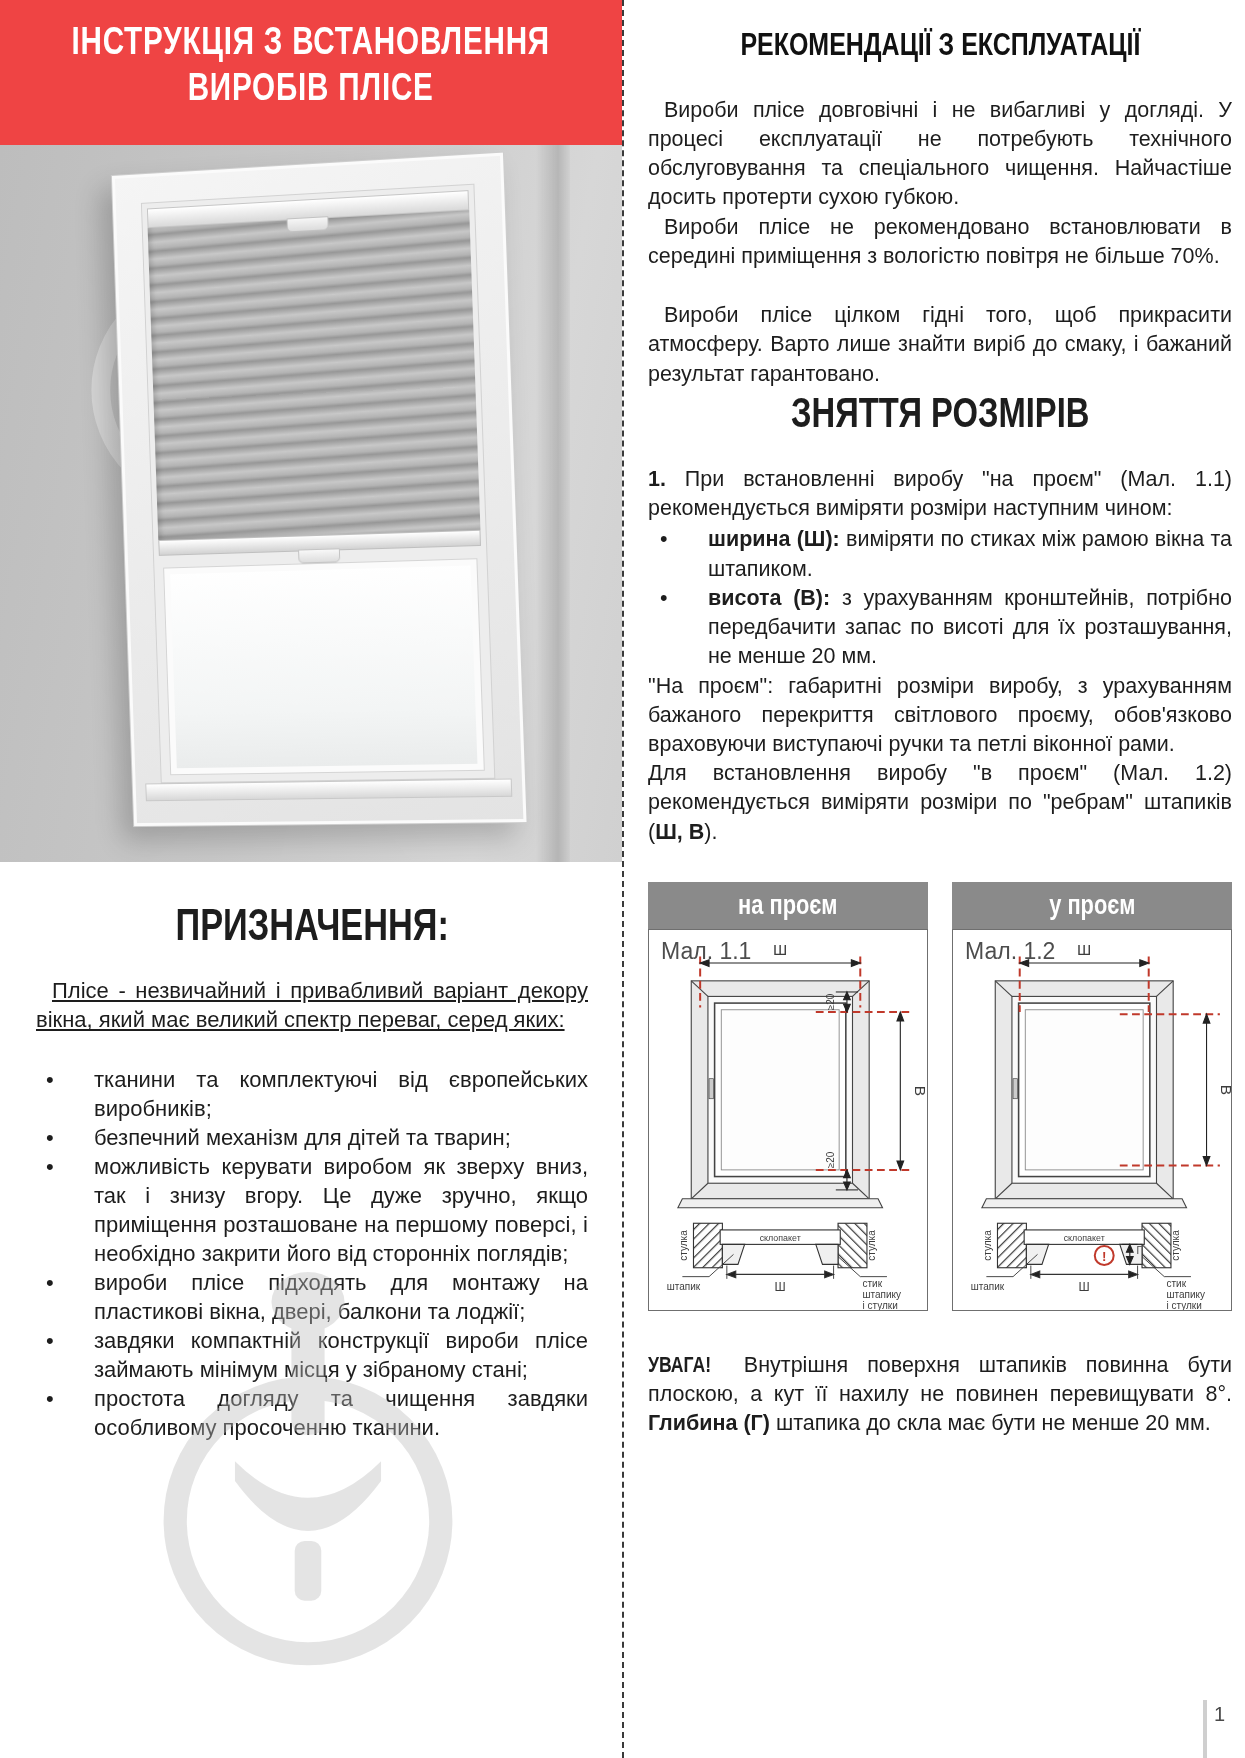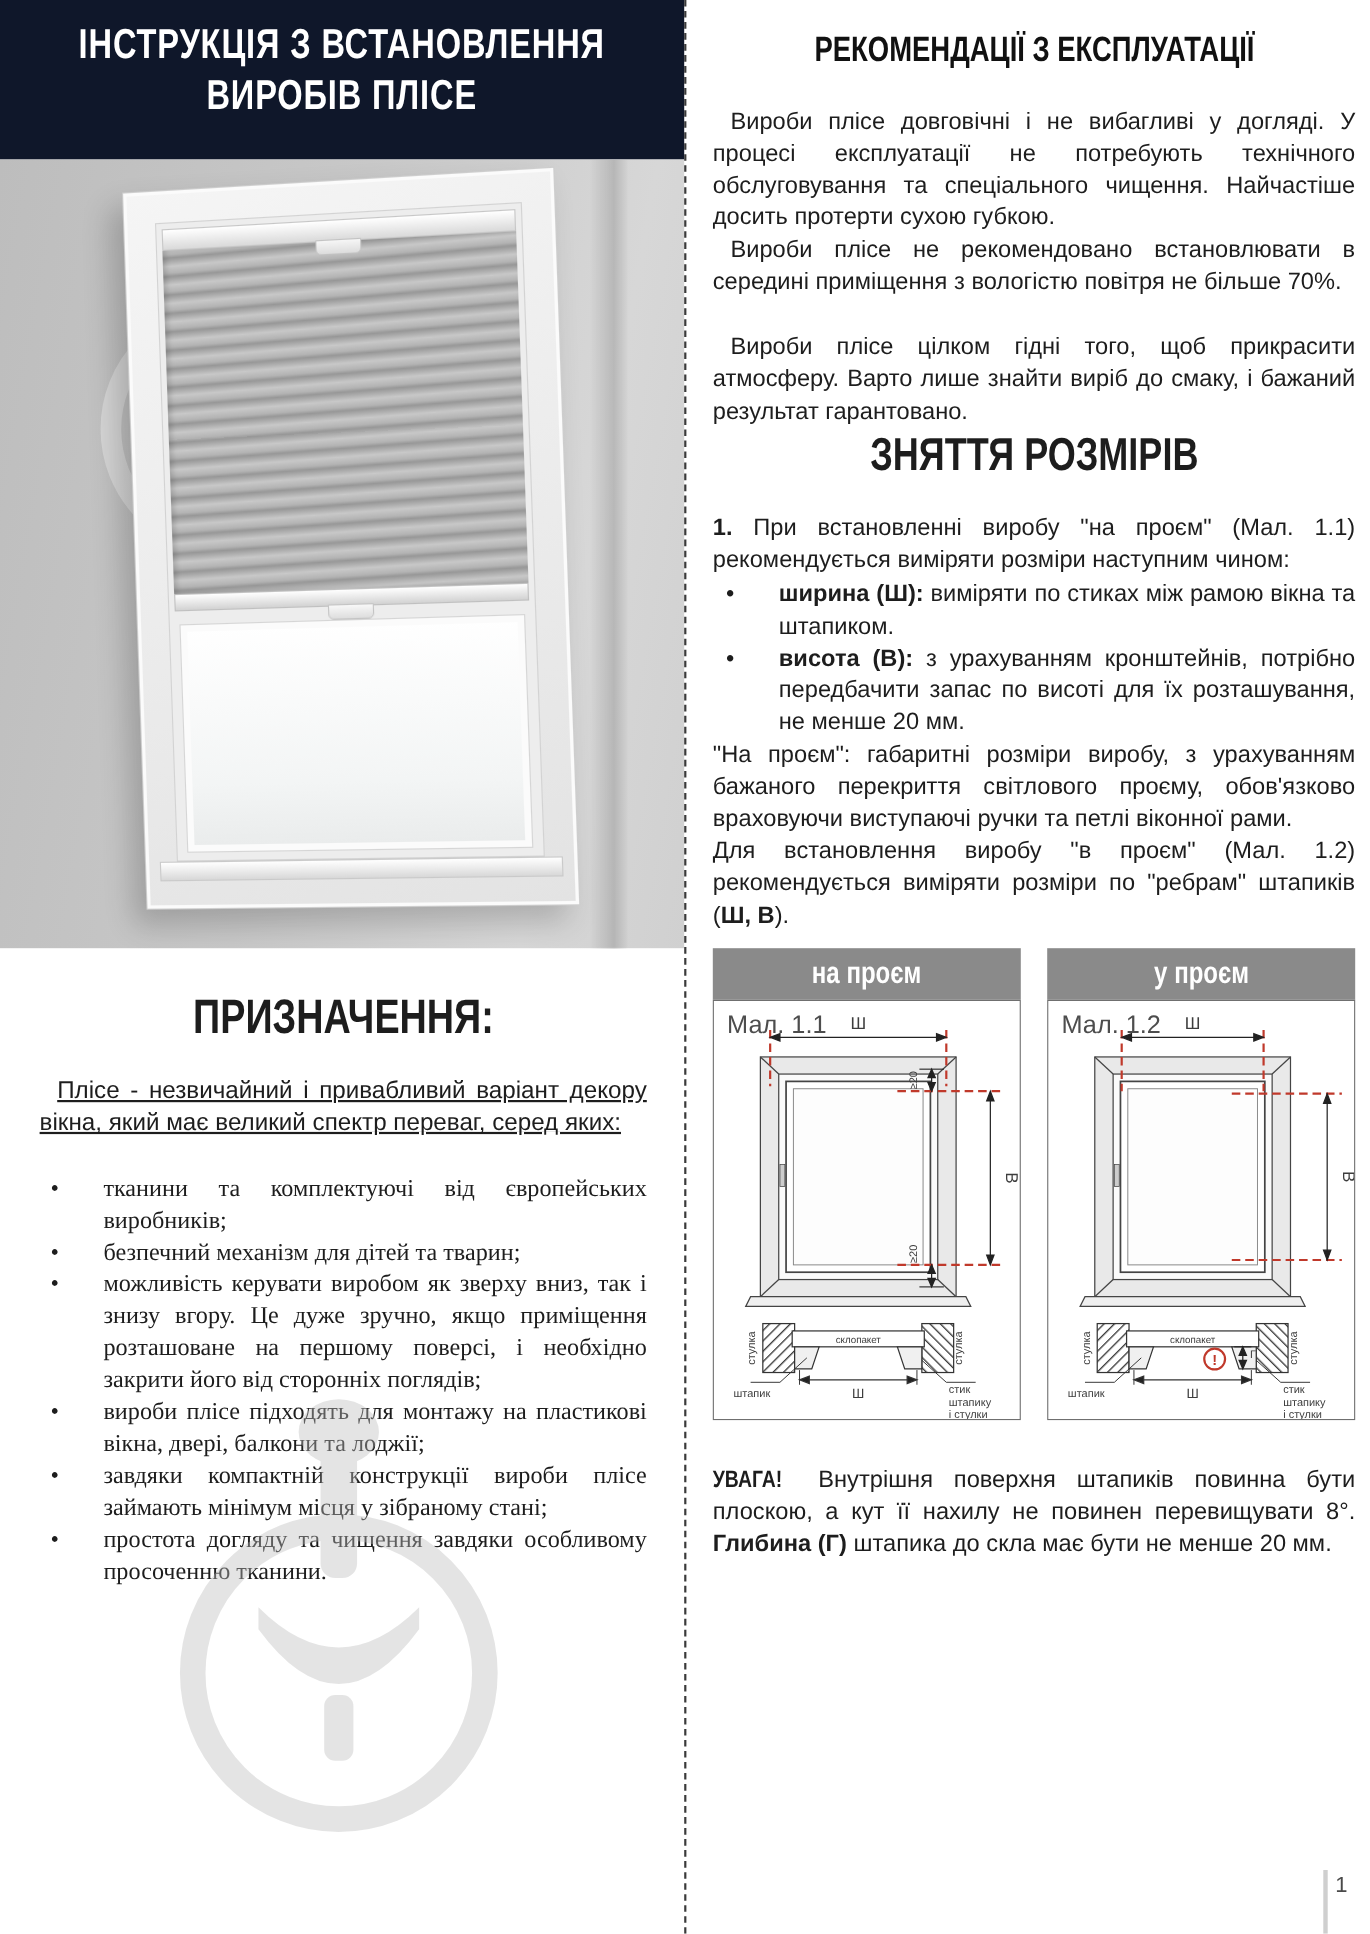--- a/index.html
+++ b/index.html
@@ -5,21 +5,21 @@
   html,body{margin:0;padding:0;}
   body{
     width:1245px;height:1758px;position:relative;background:#ffffff;
     font-family:"Liberation Sans", sans-serif;color:#1d1d1d;overflow:hidden;
   }
   .cond{display:inline-block;transform:scaleX(0.78);transform-origin:center;white-space:nowrap;}
   .condl{display:inline-block;transform:scaleX(0.82);transform-origin:left center;font-weight:700;}
 
   
   .left-col{position:absolute;left:0;top:0;width:622px;height:1758px;}
-  .left-header{position:absolute;left:0;top:0;width:622px;height:145px;background:#0f172a;
+  .left-header{position:absolute;left:0;top:0;width:622px;height:145px;background:#ef4444;
     color:#ffffff;text-align:center;padding-top:18px;box-sizing:border-box;}
   .left-header .ln{display:block;font-size:38px;font-weight:700;line-height:1.22;letter-spacing:1px;}
 
   .photo{position:absolute;top:145px;left:0;width:622px;height:717px;overflow:hidden;
     background:linear-gradient(100deg,#bdbdbd 0%,#c8c8c8 45%,#d7d7d7 80%,#d0d0d0 100%);}
   .photo-band{position:absolute;top:0;left:536px;width:34px;height:100%;
     background:linear-gradient(90deg,rgba(0,0,0,0) 0%,rgba(0,0,0,0.14) 65%,rgba(0,0,0,0.02) 100%);}
   .wm{color:#ffffff;opacity:0.32;position:absolute;}
   .wm svg{width:100%;height:auto;display:block;}
   .wm-photo{left:74px;top:36px;width:268px;}
@@ -41,40 +41,40 @@
     background:linear-gradient(#f8f8f8,#dddddd);border:1px solid #c4c4c4;border-radius:0 0 5px 5px;}
   .glass{position:absolute;left:40px;right:40px;top:400px;bottom:52px;
     background:linear-gradient(180deg,#ffffff 0%,#f3f5f5 70%,#e9ebeb 100%);
     border:1px solid #d5d5d5;box-shadow:inset 0 0 0 6px #fbfbfb;}
   .sill{position:absolute;left:14px;right:14px;bottom:26px;height:16px;
     background:linear-gradient(#ffffff,#d8d8d8);border:1px solid #c9c9c9;}
 
   .purpose{position:absolute;left:36px;top:900px;width:552px;}
   .purpose h2{margin:0 0 26px 0;text-align:center;font-size:44px;font-weight:700;}
   .purpose p{margin:0;font-size:22px;line-height:1.34;text-align:justify;text-indent:16px;text-decoration:underline;}
-  .blist{margin:30px 0 0 0;padding:0;list-style:none;font-family:Liberation Serif, serif;}
+  .blist{margin:30px 0 0 0;padding:0;list-style:none;}
   .blist li{position:relative;padding-left:58px;font-size:22px;line-height:1.32;text-align:justify;}
   .blist li::before{content:"•";position:absolute;left:10px;top:0;font-size:22px;}
 
   .divider{position:absolute;left:622px;top:0;height:1758px;width:0;border-left:2px dashed #3a3a3a;}
 
   
   .right-col{position:absolute;left:648px;top:0;width:584px;height:1758px;z-index:1;}
   .care-title{margin-top:26px;text-align:center;color:#111;}
   .care-title .ln{display:block;font-size:32px;font-weight:700;line-height:1.18;}
   .rp{font-size:21.5px;line-height:1.36;text-align:justify;margin:0;}
   .indent{text-indent:16px;}
   .care-p1{margin-top:32px;}
   .gap30{margin-top:30px;}
   .measure-title{text-align:center;font-size:42px;font-weight:700;}
   .mstep{margin-top:28px;}
   .mlist{margin:2px 0 0 0;padding:0;list-style:none;}
   .mlist li{position:relative;padding-left:60px;font-size:21.5px;line-height:1.36;text-align:justify;}
   .mlist li::before{content:"•";position:absolute;left:12px;top:0;}
-  .diagrams{margin-top:15px;display:flex;gap:24px;position:relative;z-index:1;}
+  .diagrams{margin-top:35px;display:flex;gap:24px;position:relative;z-index:1;}
   .dbox{flex:1;min-width:0;}
   .dbox-header{background:#8a8a8a;color:#fff;text-align:center;padding:7px 0 8px 0;}
   .dbox-header .t{font-size:28px;font-weight:700;}
   .dbox-body{position:relative;border:1px solid #6f6f6f;background:#ffffff;height:380px;}
   .dbox-caption{position:absolute;left:12px;top:8px;font-size:23px;color:#4d4d4d;z-index:2;}
   .dbox-body svg{position:absolute;inset:0;width:100%;height:100%;}
   .attention{margin-top:40px;position:relative;z-index:1;}
   .wm-right{left:142px;top:1262px;width:332px;color:#bdbdbd;opacity:0.4;position:absolute;z-index:0;}
 
   .pagebar{position:absolute;right:38px;bottom:0;width:4px;height:58px;background:#cfcfcf;}

